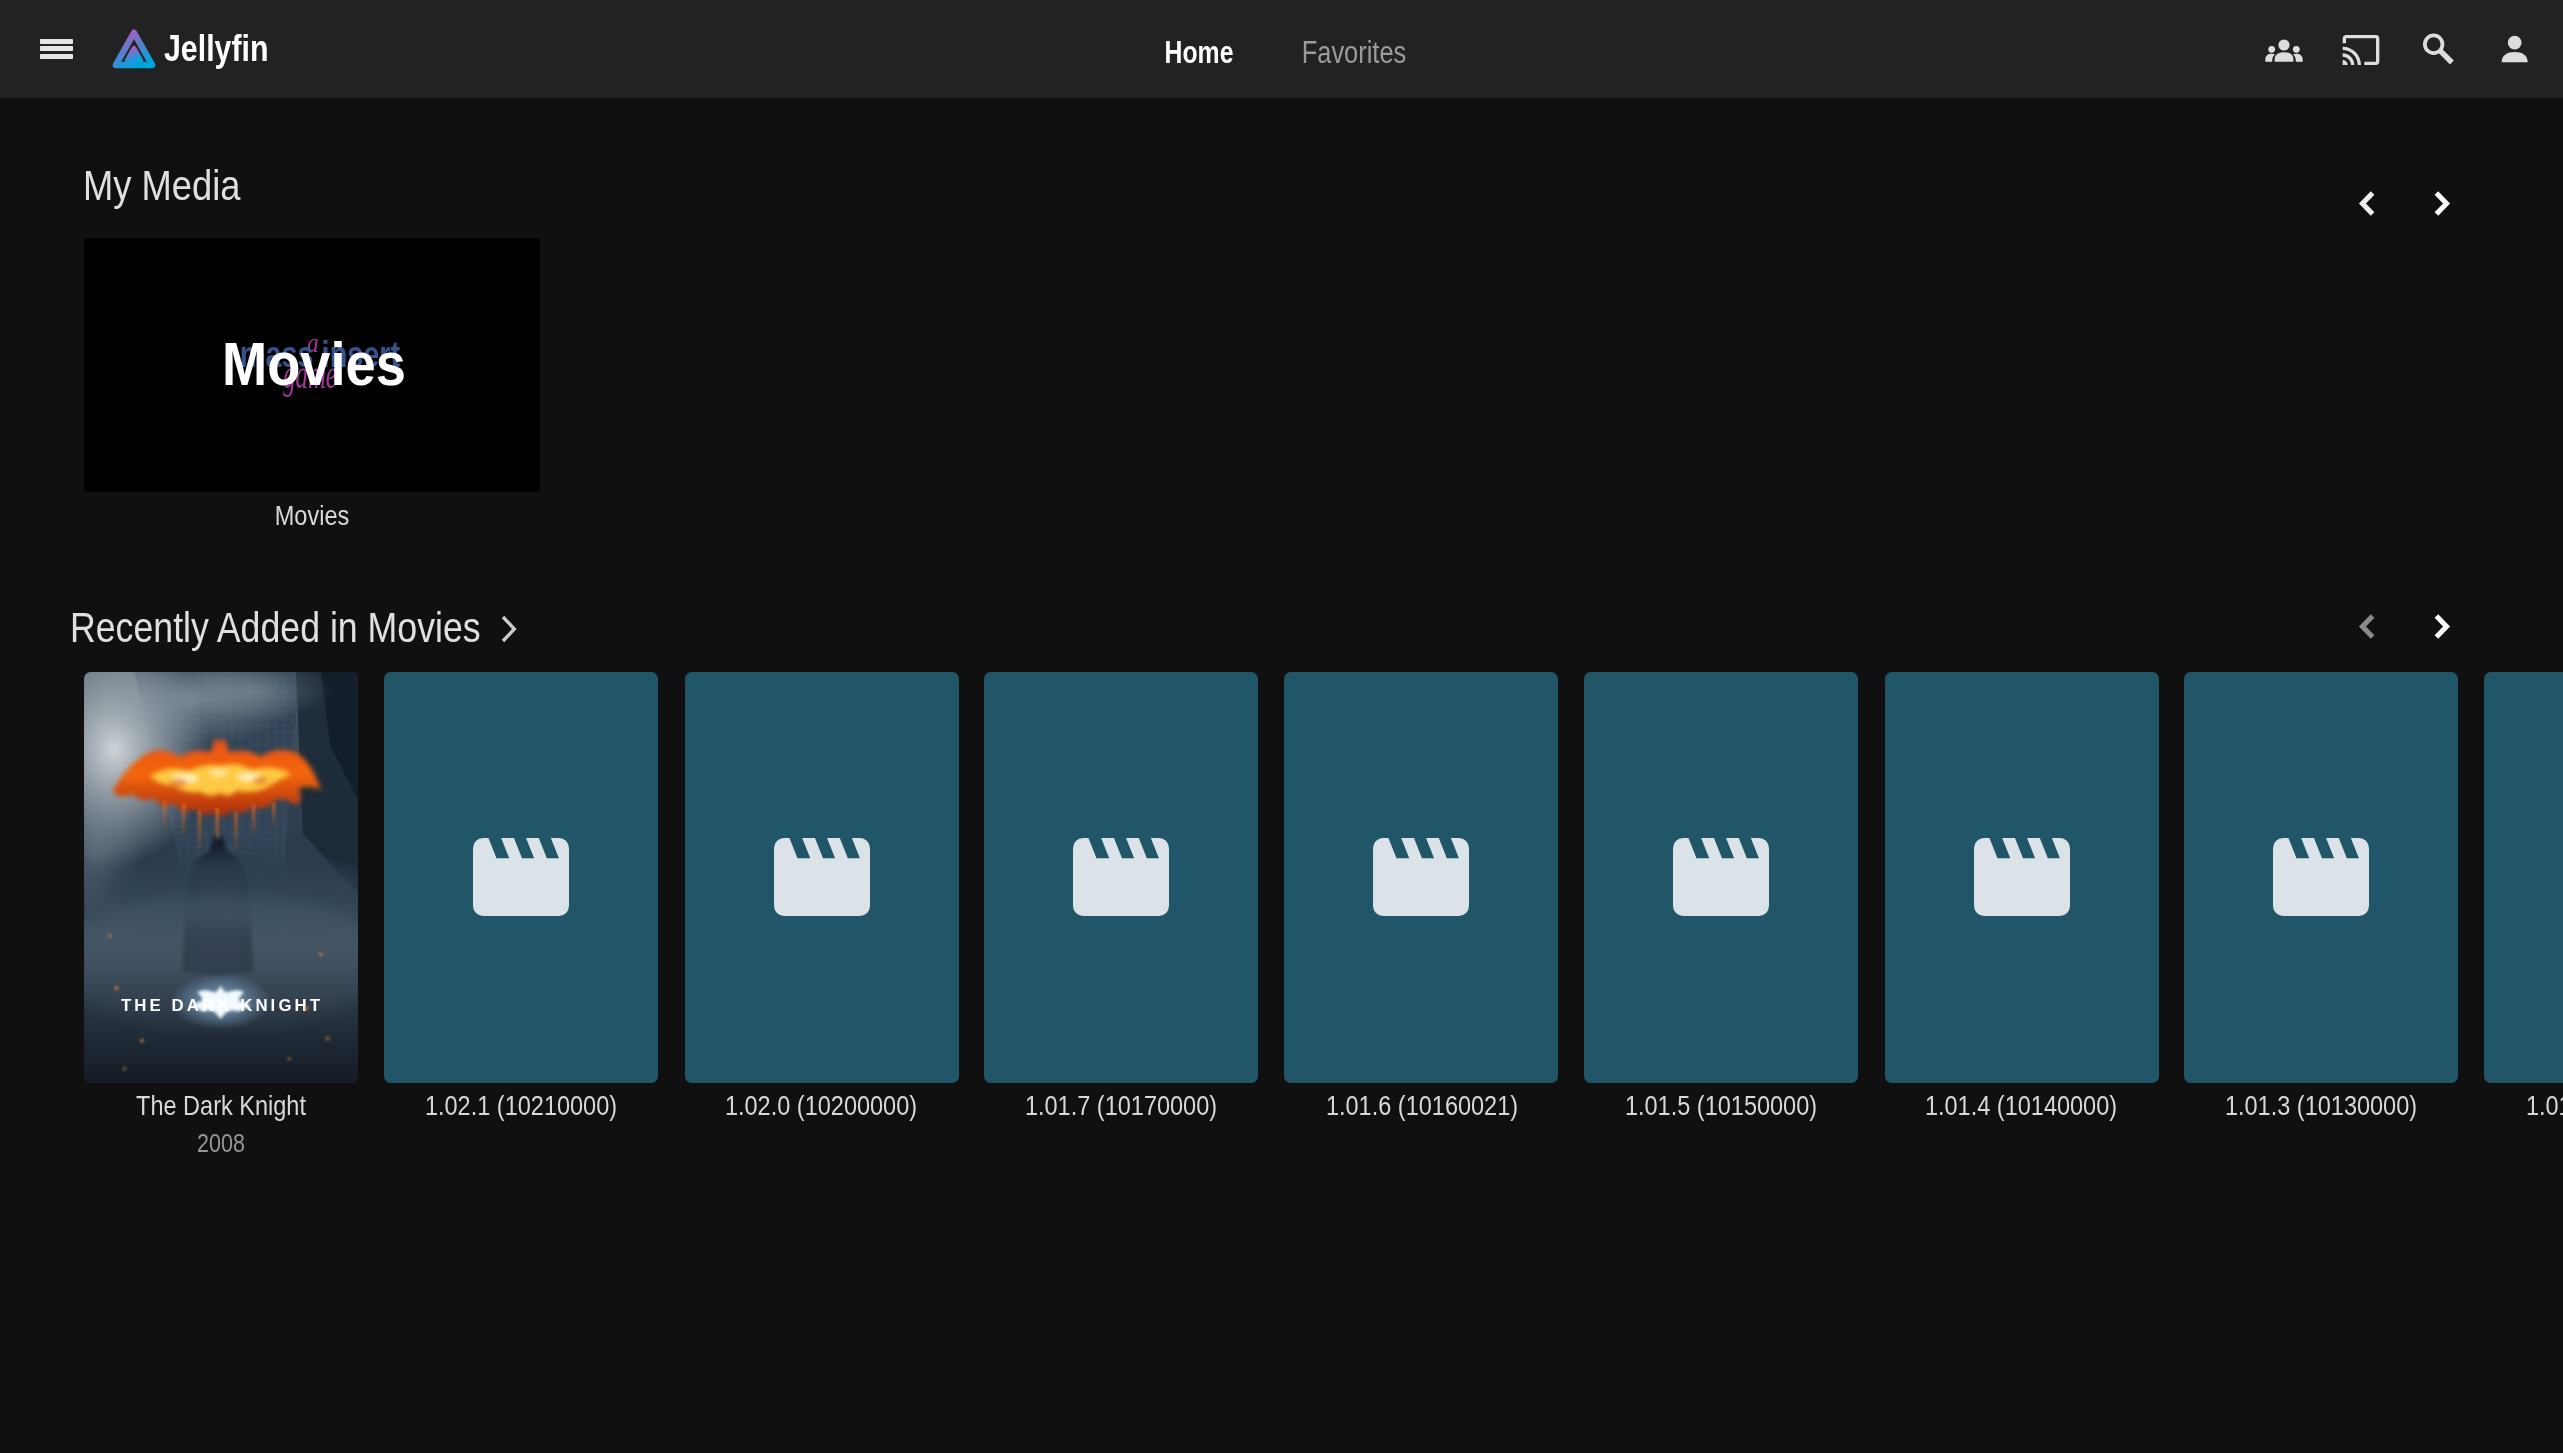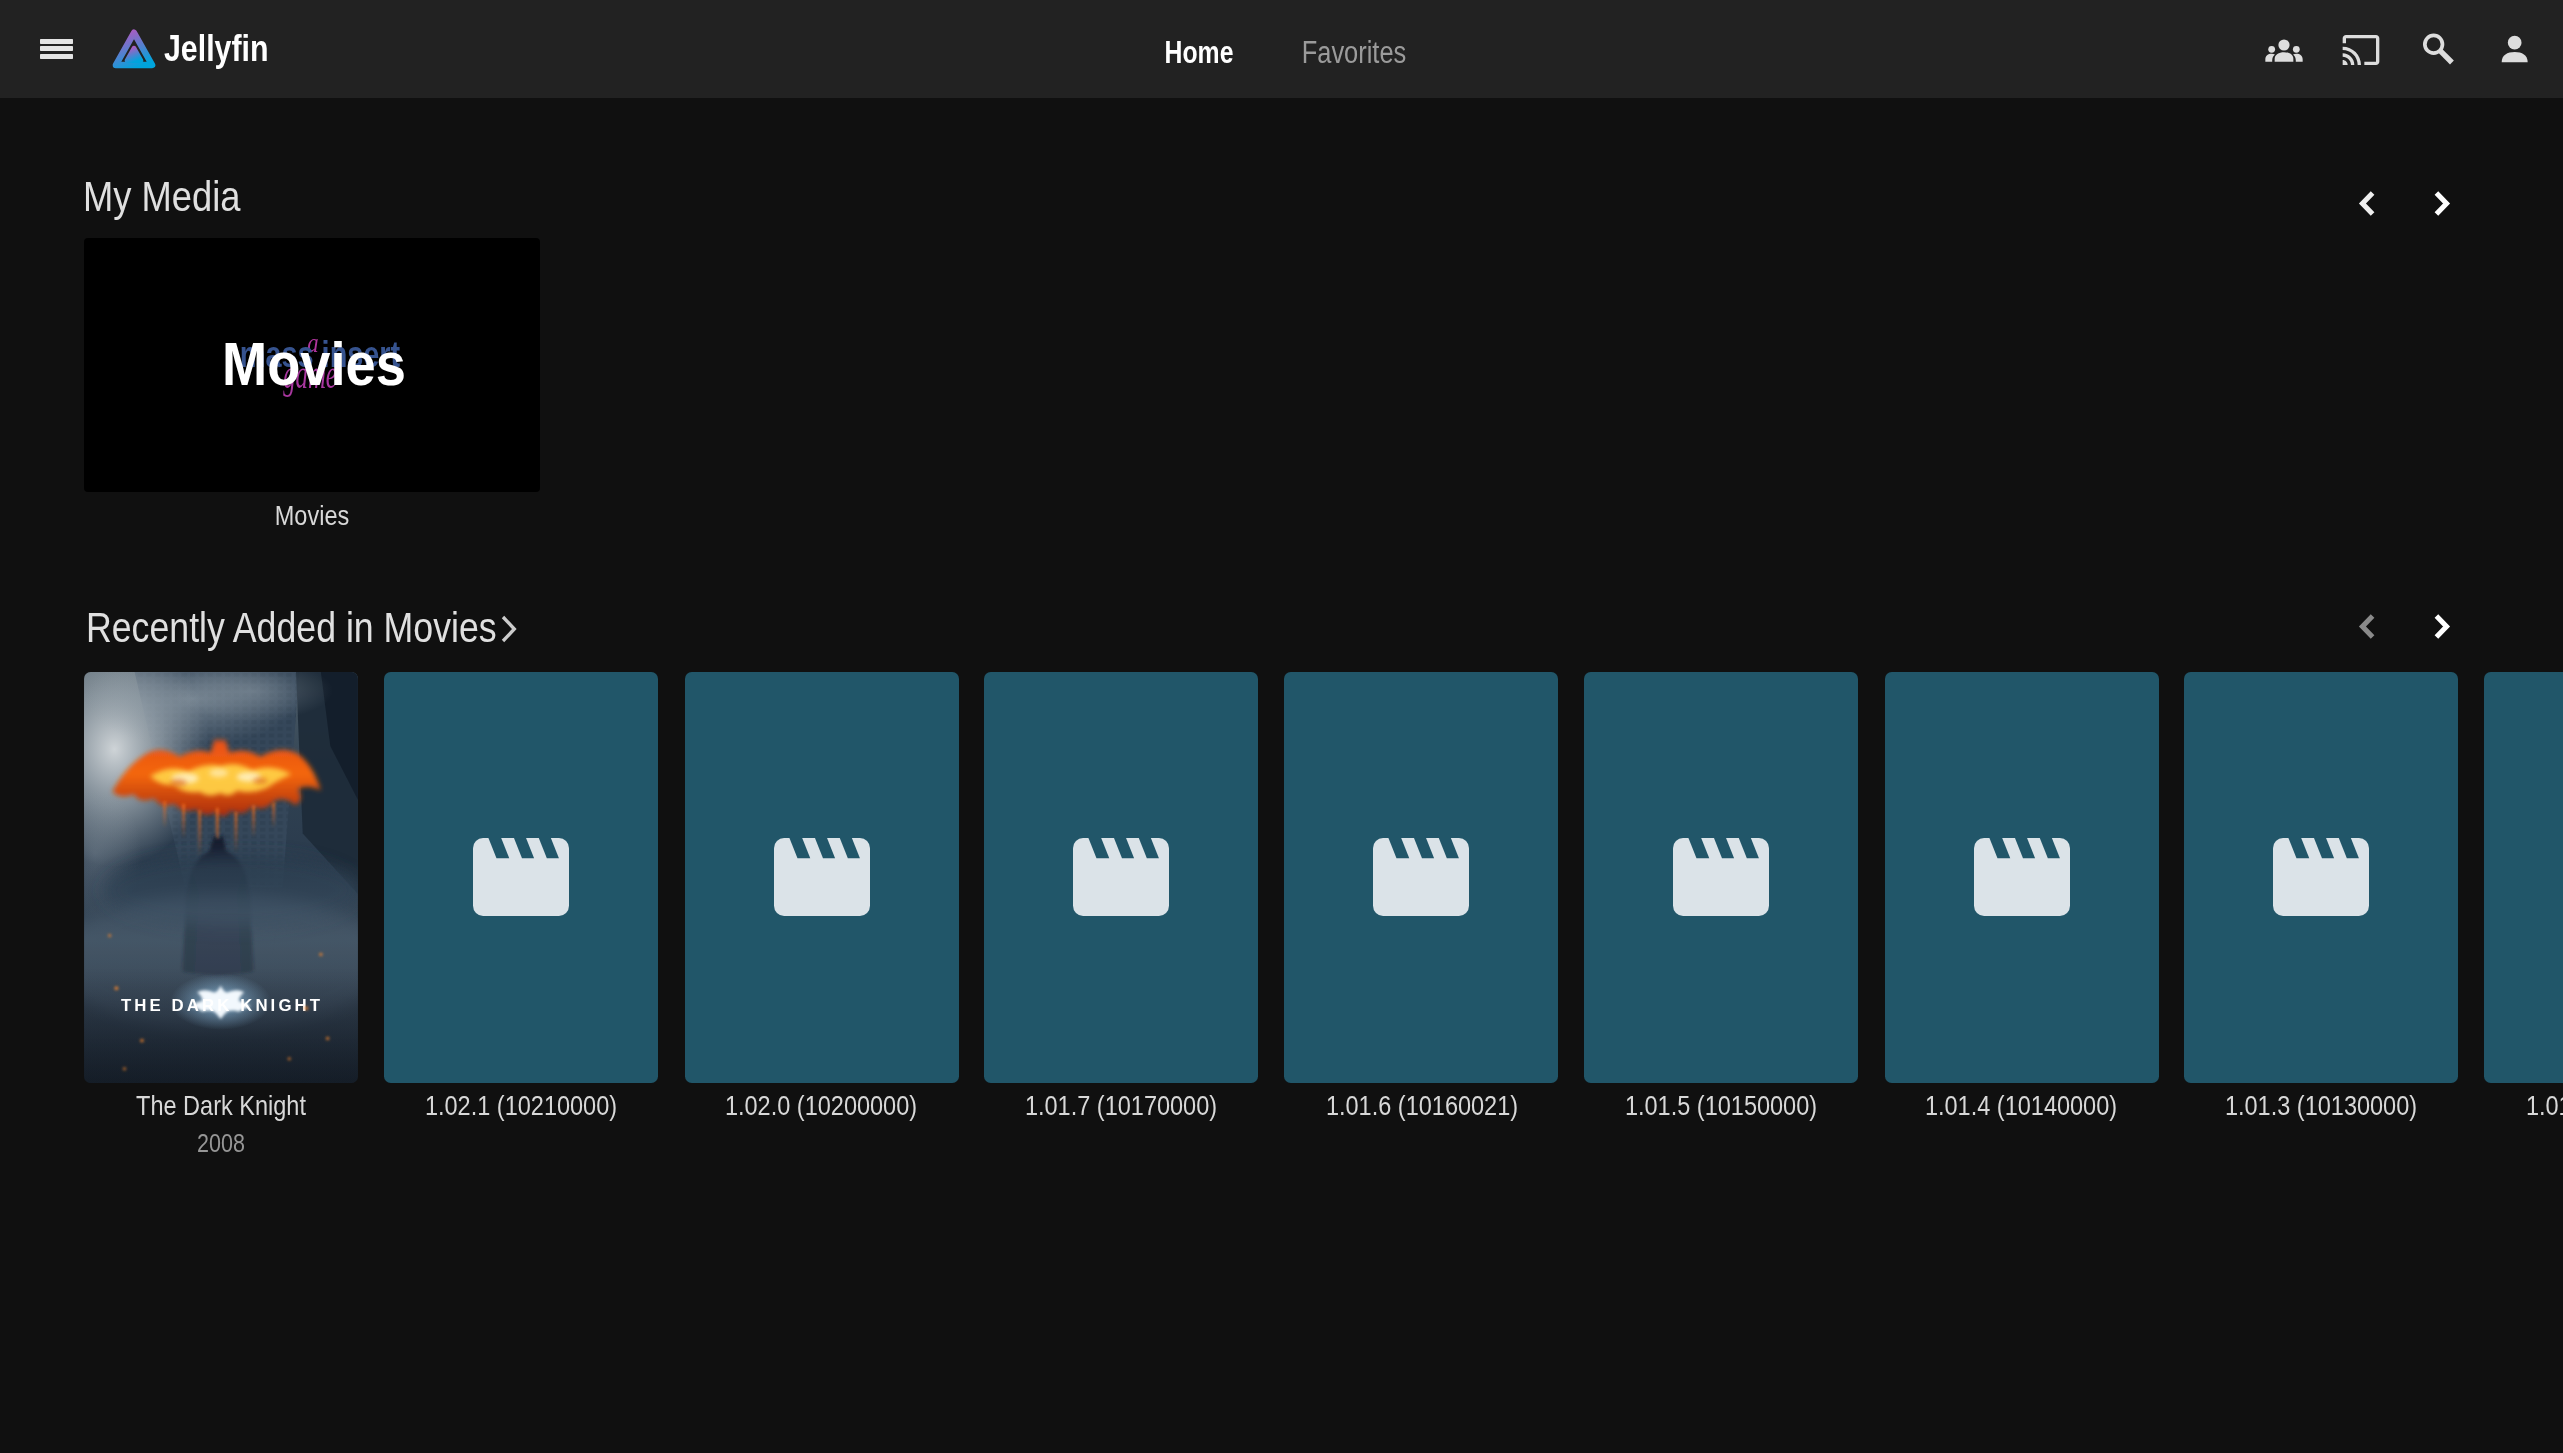--- a/index.html
+++ b/index.html
@@ -48,38 +48,38 @@
 </svg>
 <svg class="abs" style="left:2414px;top:30px;" width="42" height="42" viewBox="0 0 62 62">
   <circle cx="29" cy="21" r="13" fill="none" stroke="#dddddd" stroke-width="5.5"></circle>
   <path d="M38.5 30.5 L56 48" stroke="#dddddd" stroke-width="8" stroke-linecap="butt"></path>
 </svg>
 <svg class="abs" style="left:2500px;top:32px;" width="30" height="32" viewBox="0 0 44 48" fill="#dddddd">
   <circle cx="21.5" cy="16" r="10.3"></circle>
   <path d="M2 45.5 C2 34.5 10.5 30 21.5 30 C32.5 30 41 34.5 41 45.5 Z"></path>
 </svg>
 
-<div class="abs h2t" style="left:83px;top:175px;"><span class="sx" style="transform:scaleX(0.845);">My Media</span></div>
+<div class="abs h2t" style="left:83px;top:164px;"><span class="sx" style="transform:scaleX(0.845);">My Media</span></div>
 
 <svg class="chev" style="left:2357px;top:191px;" width="19" height="25" viewBox="0 0 28 37">
     <path d="M23 3 L8 18.5 L23 34" fill="none" stroke="#eeeeee" stroke-width="7.5"></path>
   </svg>
 <svg class="chev" style="left:2433px;top:191px;" width="19" height="25" viewBox="0 0 28 37">
     <path d="M5 3 L20 18.5 L5 34" fill="none" stroke="#ffffff" stroke-width="7.5"></path>
   </svg>
 
 <div class="abs" style="left:84px;top:238px;width:456px;height:254px;background:#000000;border-radius:4px;overflow:hidden;">
   <div class="abs" style="left:229px;top:92px;width:0;"><span class="sxc" style="transform:translateX(-50%) scaleX(0.84);color:#b0359c;font-family:'Liberation Serif',serif;font-style:italic;font-size:27px;line-height:1;">a</span></div>
   <div class="abs" style="left:236px;top:98px;width:0;"><span class="sxc" style="color:#36538f;font-size:37px;font-weight:700;line-height:1;transform:translateX(-50%) scaleX(0.78);">mass insert</span></div>
   <div class="abs" style="left:226px;top:117px;width:0;"><span class="sxc" style="transform:translateX(-50%) scaleX(0.62);color:#a8379f;font-family:'Liberation Serif',serif;font-style:italic;font-size:40px;line-height:1;">game</span></div>
   <div class="abs" style="left:230px;top:95px;width:0;"><span class="sxc" style="transform:translateX(-50%) scaleX(0.875);color:#ffffff;font-size:62px;font-weight:700;line-height:1;">Movies</span></div>
 </div>
 <div class="abs cardlbl" style="left:312px;top:502px;width:0;"><span class="sxc" style="transform:translateX(-50%) scaleX(0.84);">Movies</span></div>
 
-<div class="abs h2t" style="left:86px;top:606px;text-align:center;"><span class="sx" style="transform:scaleX(0.83);">Recently Added in Movies</span></div>
+<div class="abs h2t" style="left:70px;top:606px;text-align:center;"><span class="sx" style="transform:scaleX(0.83);">Recently Added in Movies</span></div>
 <svg class="chev" style="left:499px;top:614px;" width="20" height="30" viewBox="0 0 30 44">
     <path d="M6 4 L23 22 L6 40" fill="none" stroke="#cccccc" stroke-width="5"></path>
   </svg>
 
 <svg class="chev" style="left:2357px;top:614px;" width="19" height="25" viewBox="0 0 28 37">
     <path d="M23 3 L8 18.5 L23 34" fill="none" stroke="#8a8a8a" stroke-width="7.5"></path>
   </svg>
 <svg class="chev" style="left:2433px;top:614px;" width="19" height="25" viewBox="0 0 28 37">
     <path d="M5 3 L20 18.5 L5 34" fill="none" stroke="#ffffff" stroke-width="7.5"></path>
   </svg>

